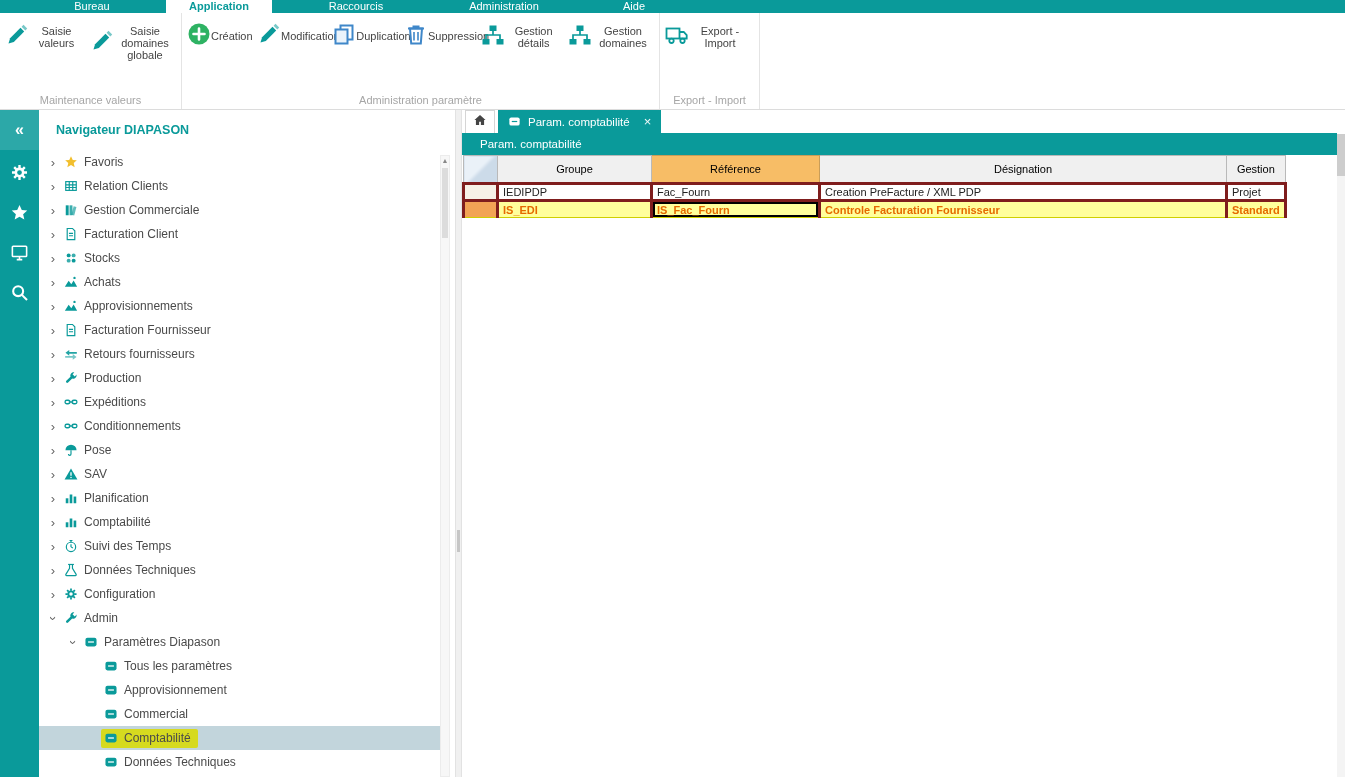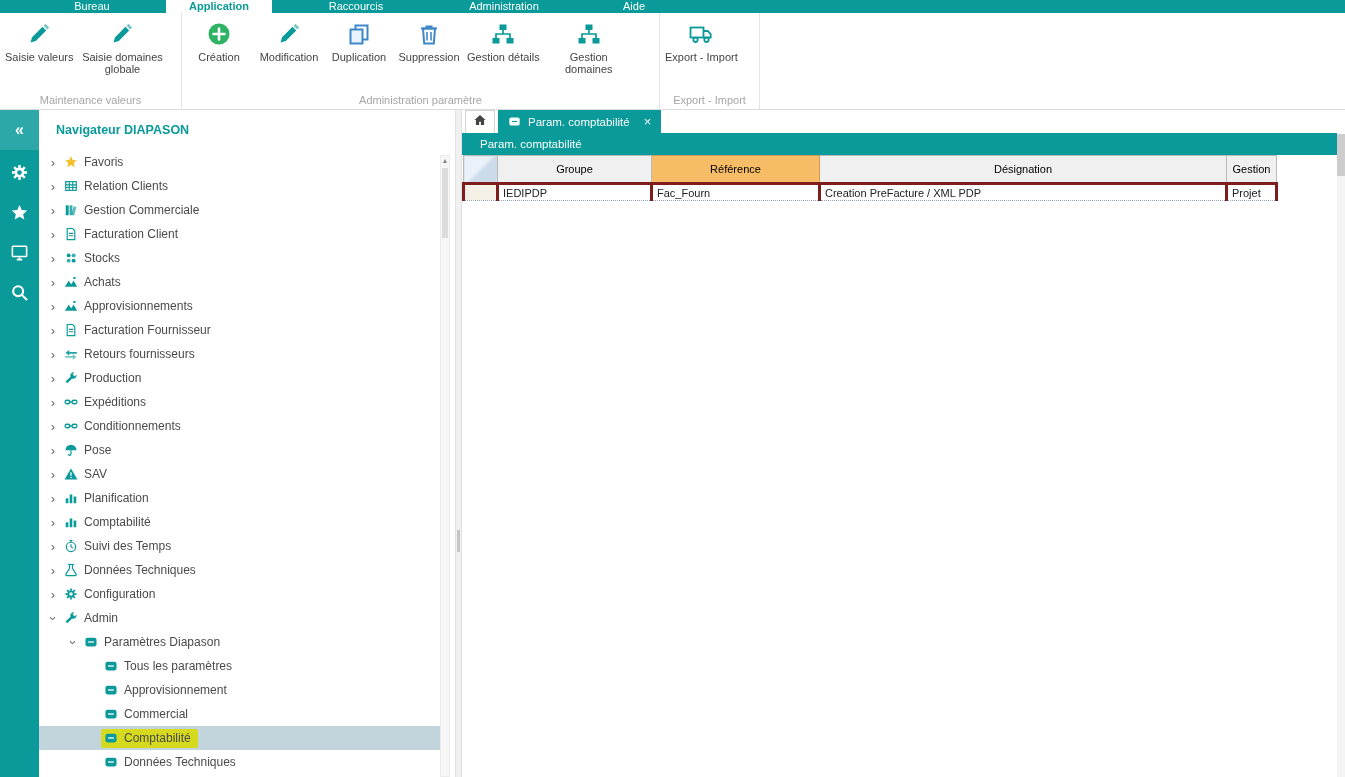--- a/index.html
+++ b/index.html
@@ -15,21 +15,21 @@
   .mtab:nth-child(1){width:148px}.mtab:nth-child(2){width:106px}.mtab:nth-child(3){width:168px}
   .mtab:nth-child(4){width:128px}.mtab:nth-child(5){width:132px}
   .mtab.active { background:#fff; color:var(--accent,#0a9a9a); font-weight:bold; }
 
   
   #ribbon { position:absolute; left:0; top:13px; width:100%; height:97px; background:#fff;
             border-bottom:1px solid #dcdcdc; display:flex; }
   .rgroup { position:relative; height:100%; border-right:1px solid #e4e4e4; padding:2px 2px 16px; }
   .rgroup:nth-child(1){width:182px}.rgroup:nth-child(2){width:478px}.rgroup:nth-child(3){width:100px}
   .rrow { display:flex; align-items:flex-start; justify-content:flex-start; height:100%; }
-  .rbtn { display:flex; flex-direction:column; align-items:center; min-width:70px; max-width:92px;
+  .rbtn { display:flex; align-items:center; min-width:70px; max-width:92px;
           padding:6px 3px 0; cursor:pointer; }
   .ricon { width:26px; height:26px; display:flex; align-items:center; justify-content:center; }
   .ricon svg { width:24px; height:24px; }
   .ricon.pencil, .ricon.hierarchy, .ricon.truck { color:var(--accent,#0a9a9a); }
   .ricon.copy, .ricon.trash { color:#3f87c9; }
   .rlabel { font-size:11px; color:#444; text-align:center; margin-top:4px; line-height:12px; }
   .rglabel { position:absolute; bottom:3px; left:0; right:0; text-align:center;
              font-size:11px; color:#a6a6a6; }
 
   
@@ -625,20 +625,27 @@
           </tr>
         </thead>
         <tbody>
           <tr class="grow">
             <td class="seltd"></td>
             <td class="cell">IEDIPDP</td>
             <td class="cell">Fac_Fourn</td>
             <td class="cell">Creation PreFacture / XML PDP</td>
             <td class="cell">Projet</td>
           </tr>
+          <tr class="grow rsel">
+            <td class="seltd"></td>
+            <td class="cell">IS_EDI</td>
+            <td class="cell focus">IS_Fac_Fourn</td>
+            <td class="cell">Controle Facturation Fournisseur</td>
+            <td class="cell">Standard</td>
+          </tr>
         </tbody>
       </table>
   </div>
 
   <div id="main-scroll">
     <div class="mthumb"></div>
   </div>
 </div>
 
 </body></html>

